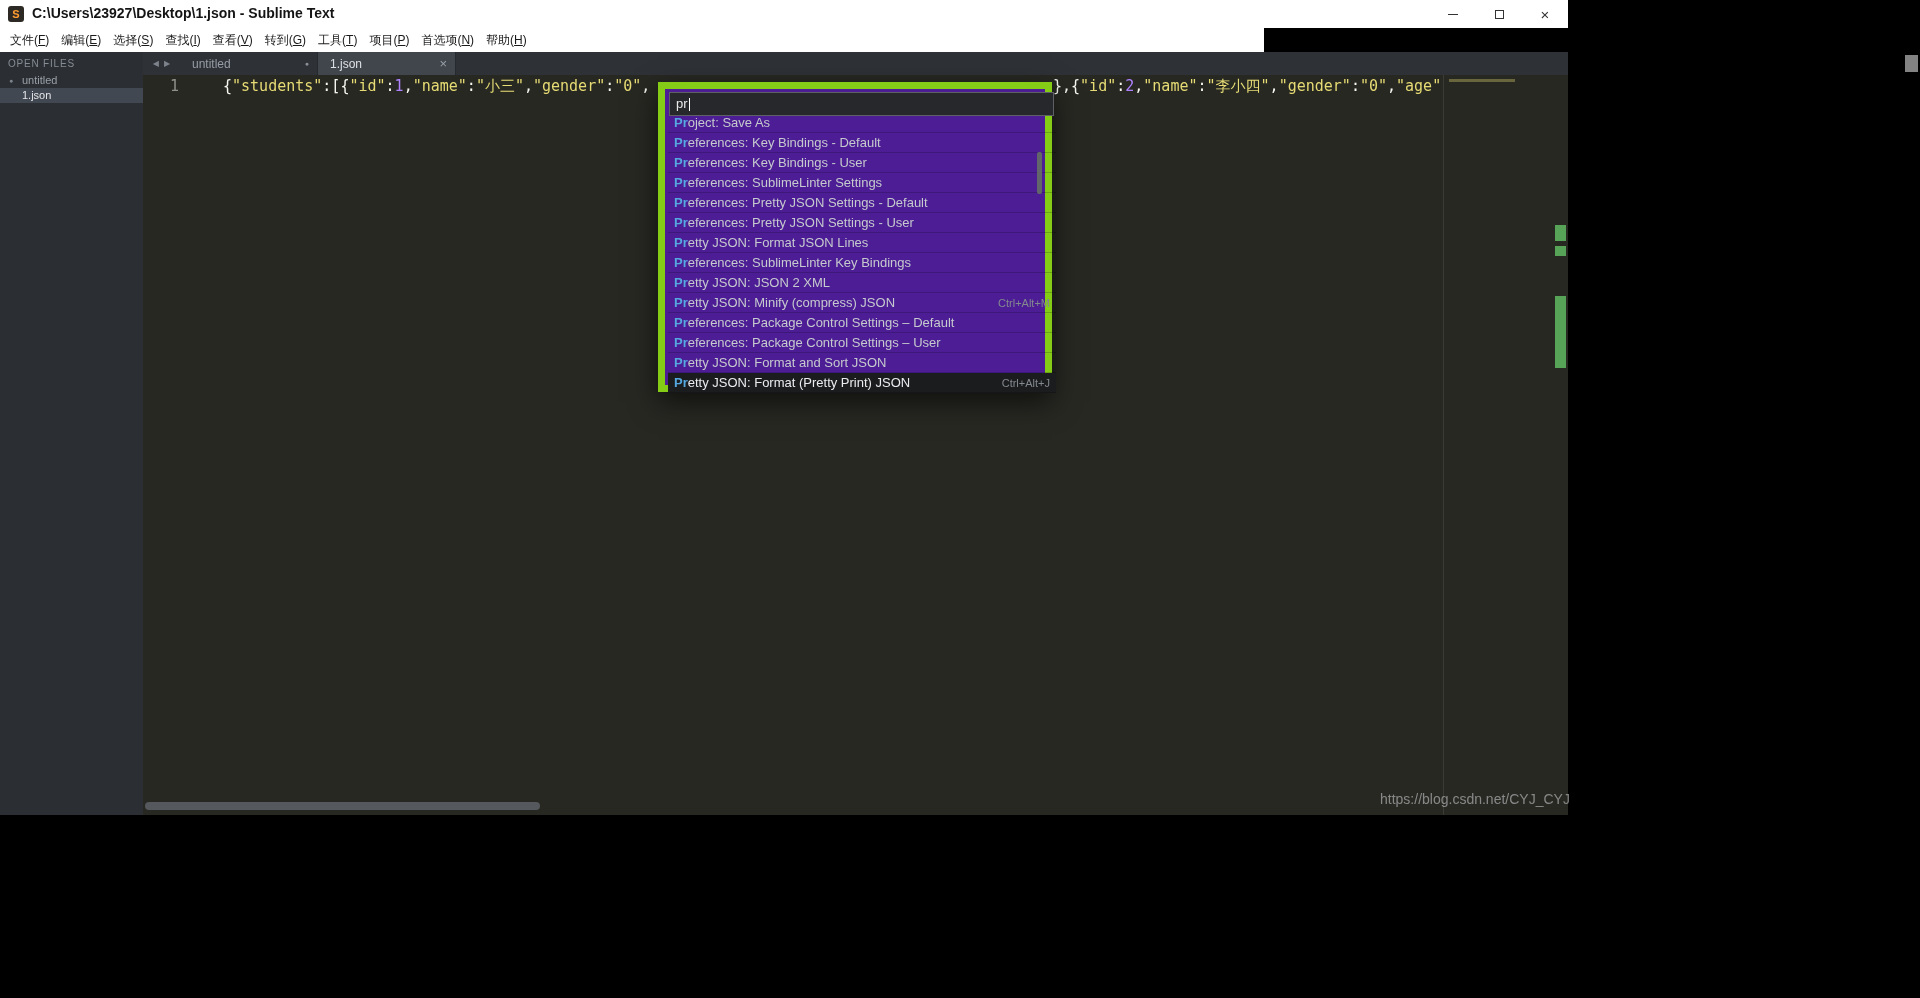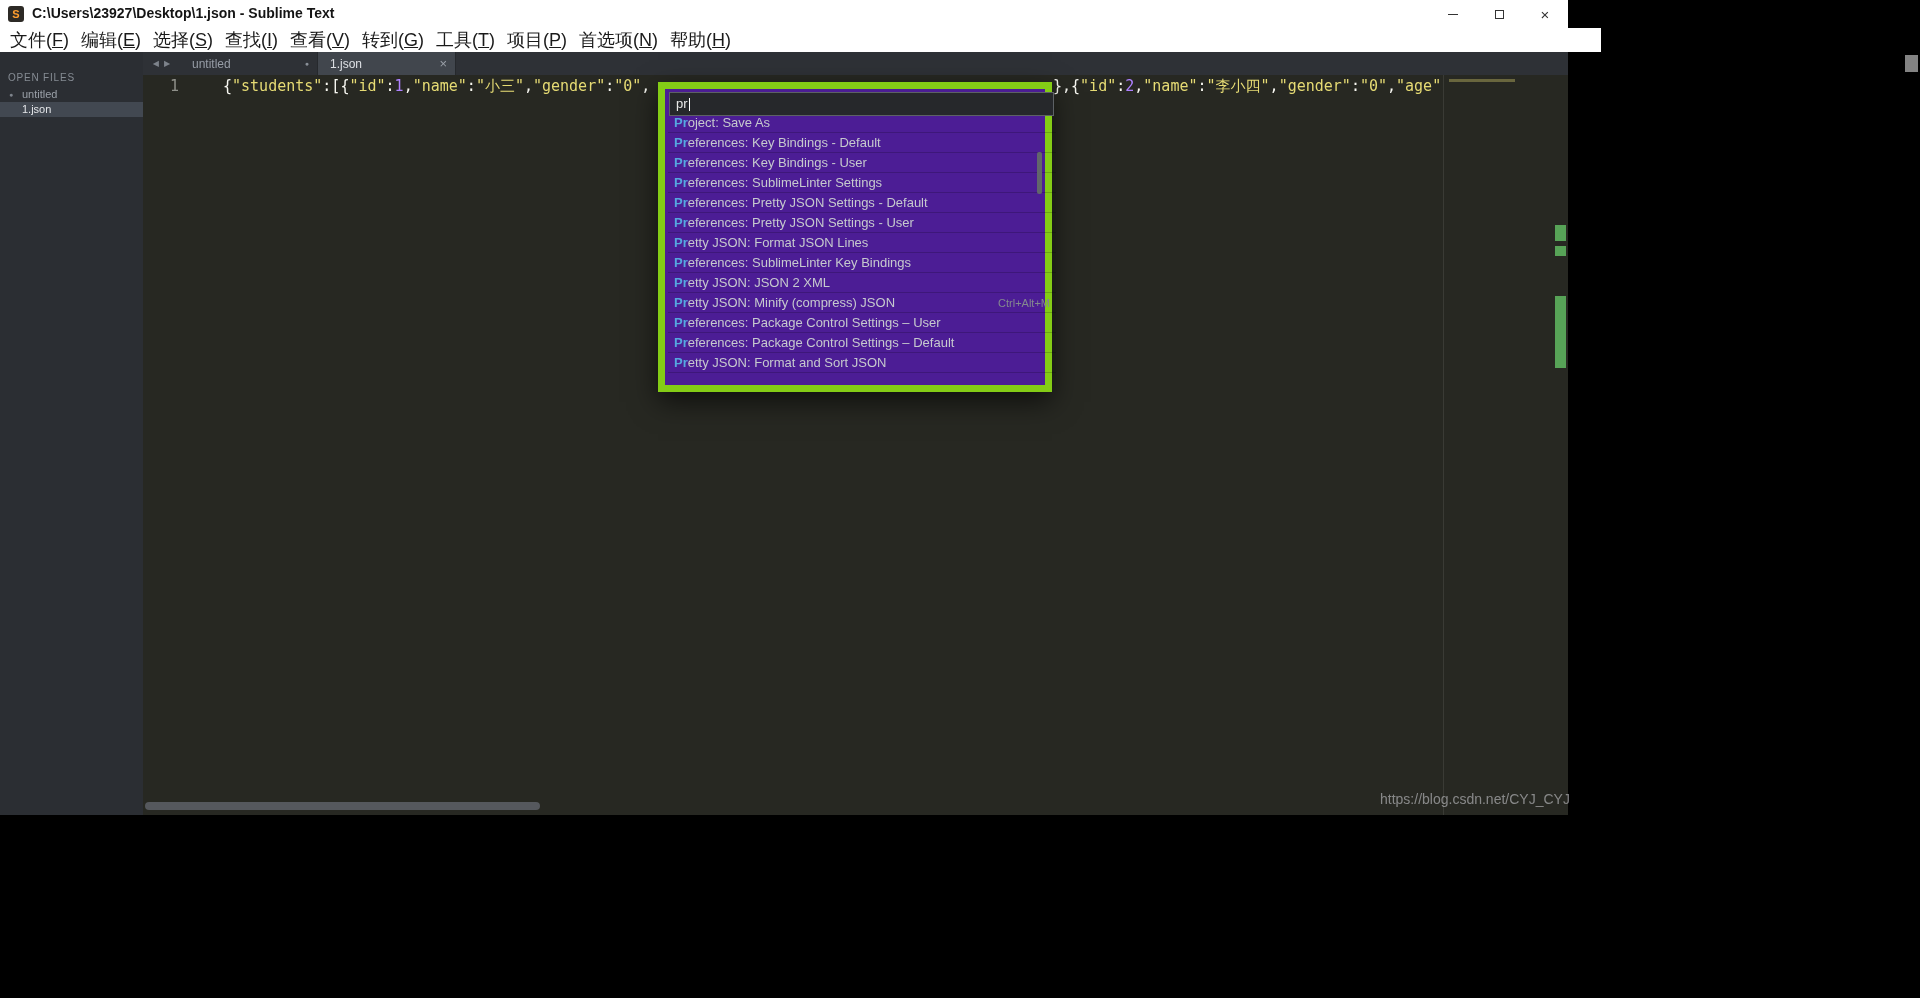--- a/index.html
+++ b/index.html
@@ -12,28 +12,28 @@
   .app-icon { position:absolute; left:8px; top:6px; width:16px; height:16px; background:#2d2a26;
               border-radius:3px; color:#ff9d2e; font-size:11px; font-weight:bold;
               text-align:center; line-height:16px; }
   .title-text { position:absolute; left:32px; top:5px; font-size:14px; color:#141414; white-space:nowrap;font-weight:bold; }
   .win-btn { position:absolute; top:0; width:46px; height:28px; display:flex; align-items:center; justify-content:center; }
   .btn-min-glyph { width:10px; height:1px; background:#333; }
   .btn-max-glyph { width:9px; height:9px; border:1px solid #333; }
   .btn-close-glyph { font-size:15px; color:#333; line-height:1; }
 
   
-  .menubar { position:absolute; left:0; top:28px; width:1601px; height:24px; background:#ffffff;
-             display:flex; align-items:center; padding-left:4px; font-size:18px; color:#1a1a1a; }
+  .menubar { position:absolute; left:0; top:28px; width:1264px; height:24px; background:#ffffff;
+             display:flex; align-items:center; padding-left:4px; font-size:12px; color:#1a1a1a; }
   .menu-item { padding:0 6px; height:24px; line-height:24px; white-space:nowrap; cursor:default; }
   .m-key { text-decoration:underline; }
 
   
   .sidebar { position:absolute; left:0; top:52px; width:143px; height:763px; background:#2b2e33; }
-  .sidebar-header { padding:20px 0 4px 8px; font-size:10px; letter-spacing:0.8px; color:#868c94; }
+  .sidebar-header { padding:6px 0 4px 8px; font-size:10px; letter-spacing:0.8px; color:#868c94; }
   .side-file { height:15px; line-height:15px; font-size:11px; color:#9aa0a8; padding-left:22px; position:relative; white-space:nowrap; }
   .side-file.selected { background:#424851; color:#e3e5e8; }
   .side-file .dot { position:absolute; left:9px; top:0; font-size:7px; color:#7d838b; }
 
   
   .tabbar { position:absolute; left:143px; top:52px; width:1425px; height:23px; background:#2e3136;
             display:flex; align-items:stretch; }
   .tab-arrows { width:37px; display:flex; align-items:center; justify-content:center; gap:5px;
                 color:#7d838b; font-size:8px; }
   .tab { width:138px; display:flex; align-items:center; justify-content:space-between;
@@ -182,27 +182,31 @@
           <span class="ptext"><span class="pmatch">Pr</span><span>eferences: SublimeLinter Key Bindings</span></span>
         </div>
         <div class="prow">
           <span class="ptext"><span class="pmatch">Pr</span><span>etty JSON: JSON 2 XML</span></span>
         </div>
         <div class="prow">
           <span class="ptext"><span class="pmatch">Pr</span><span>etty JSON: Minify (compress) JSON</span></span>
           <span class="pshortcut">Ctrl+Alt+M</span>
         </div>
         <div class="prow">
+          <span class="ptext"><span class="pmatch">Pr</span><span>eferences: Package Control Settings – Default</span></span>
+        </div>
+        <div class="prow">
           <span class="ptext"><span class="pmatch">Pr</span><span>eferences: Package Control Settings – User</span></span>
         </div>
         <div class="prow">
-          <span class="ptext"><span class="pmatch">Pr</span><span>eferences: Package Control Settings – Default</span></span>
-        </div>
-        <div class="prow">
           <span class="ptext"><span class="pmatch">Pr</span><span>etty JSON: Format and Sort JSON</span></span>
+        </div>
+        <div class="prow selected">
+          <span class="ptext"><span class="pmatch">Pr</span><span>etty JSON: Format (Pretty Print) JSON</span></span>
+          <span class="pshortcut">Ctrl+Alt+J</span>
         </div>
       </div>
     <div class="pthumb"></div>
   </div>
 
   <div class="watermark">https://blog.csdn.net/CYJ_CYJ</div>
 
   <div class="artifact"></div>
 
 </div>

